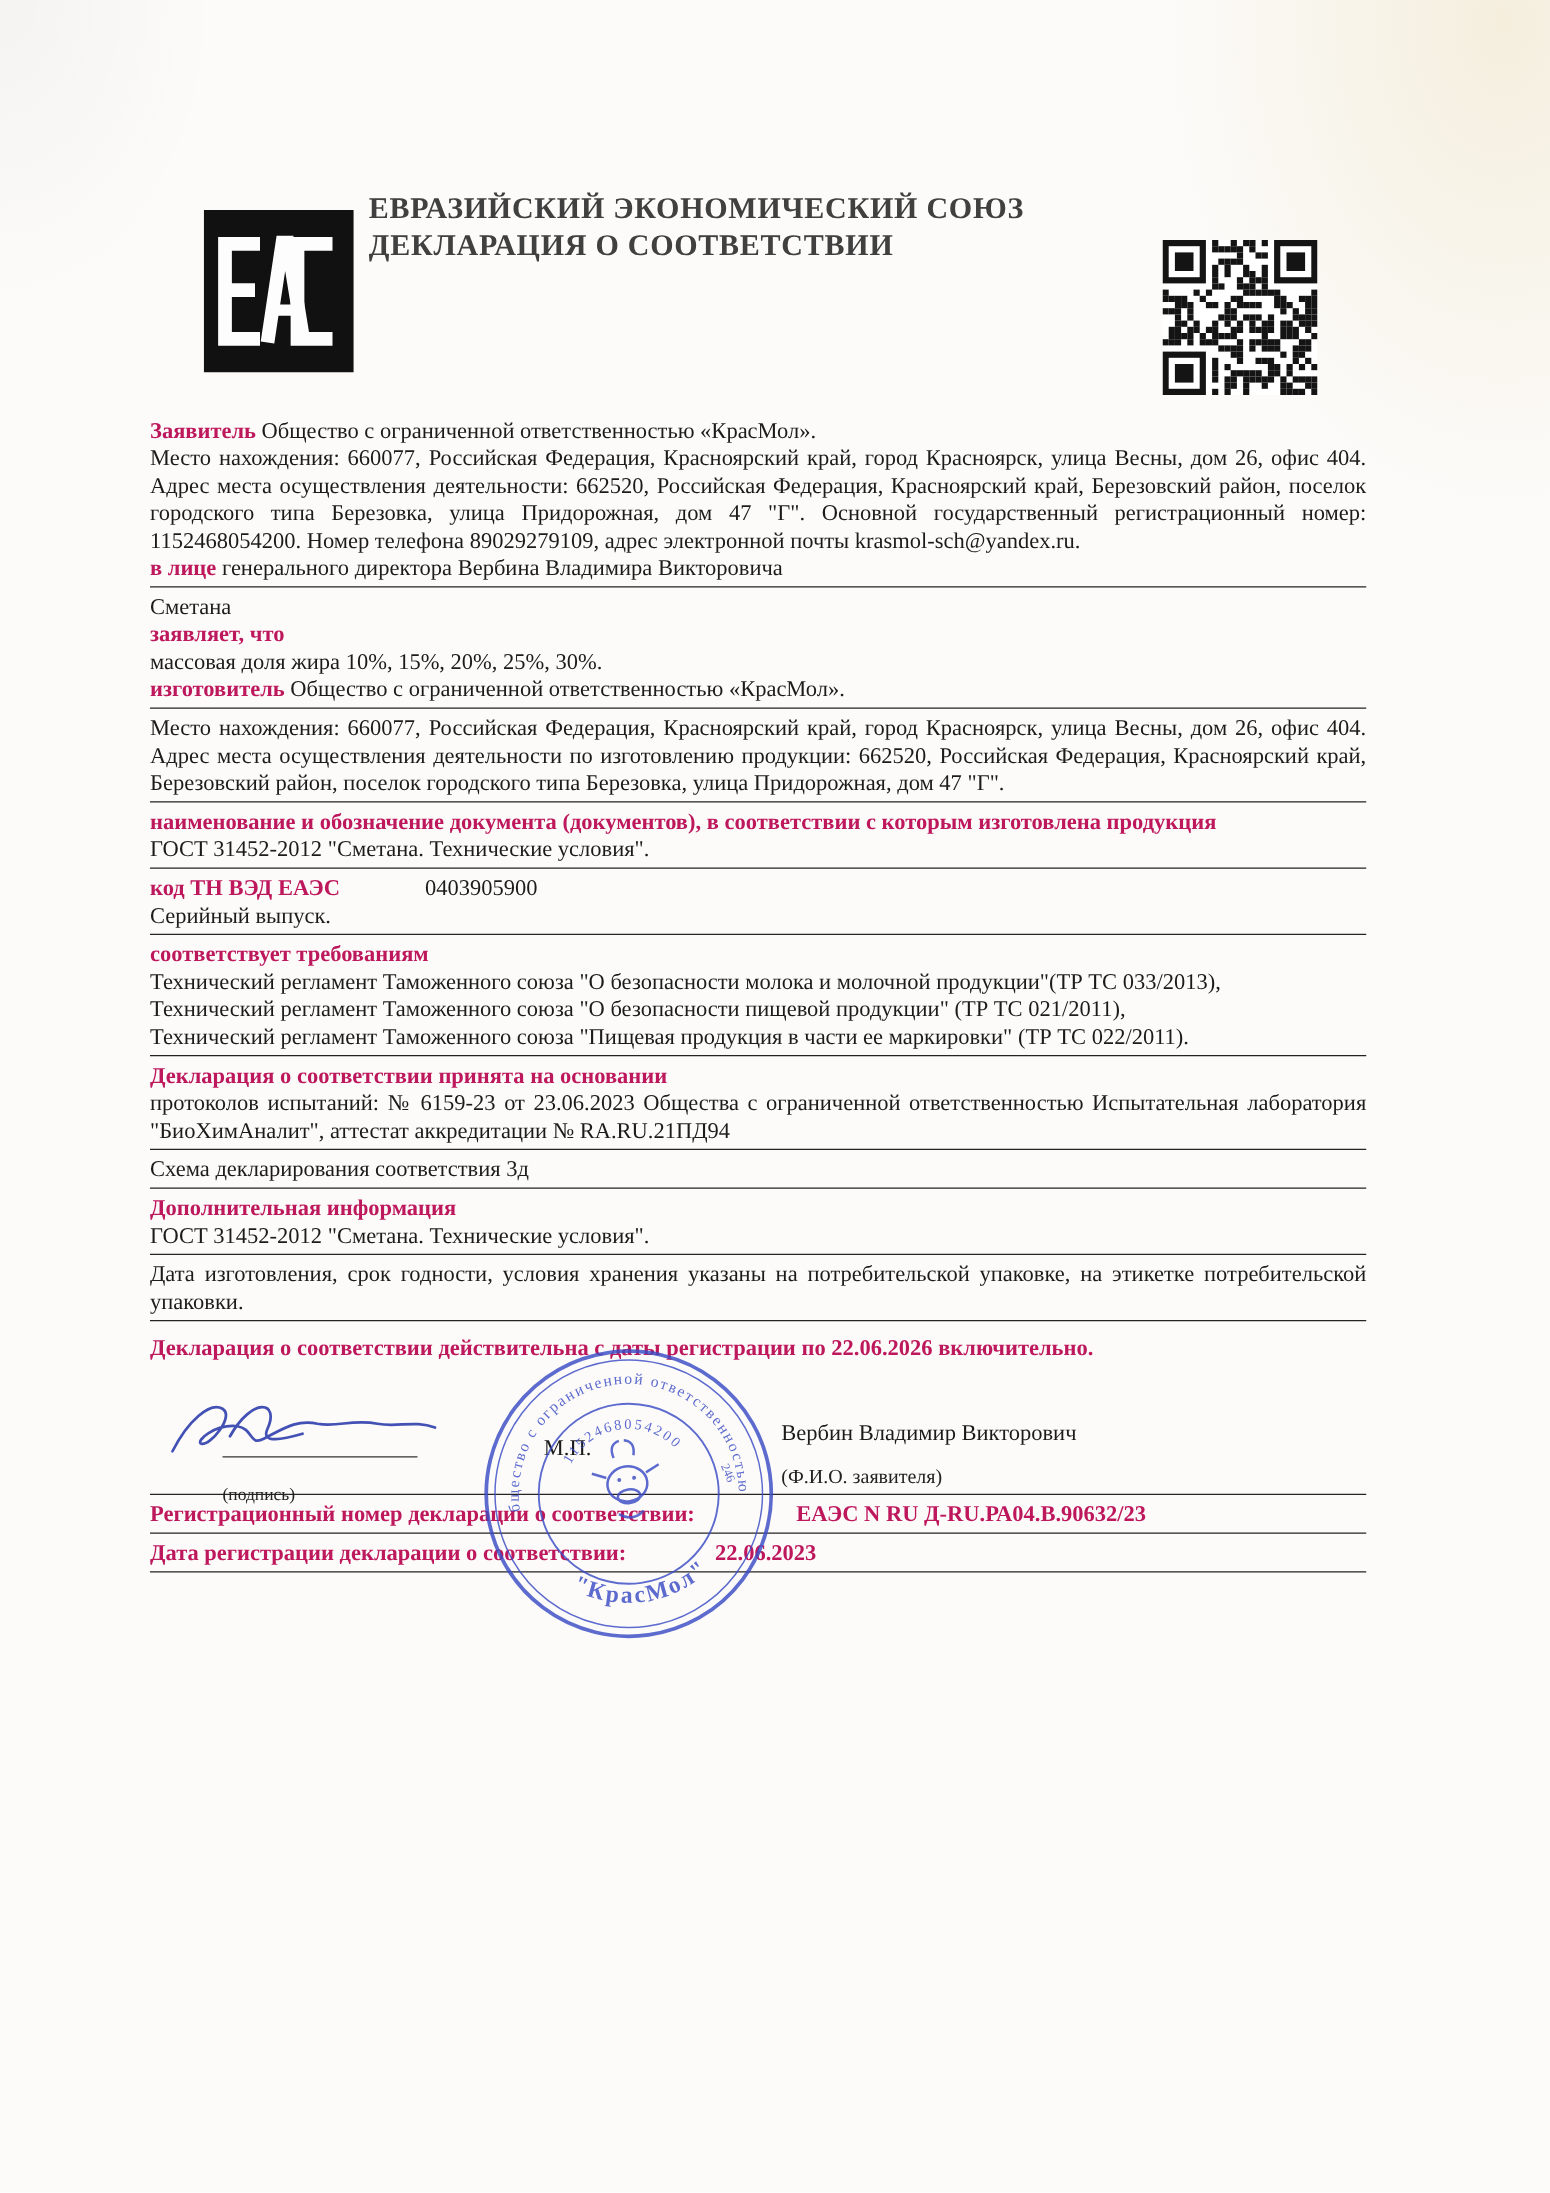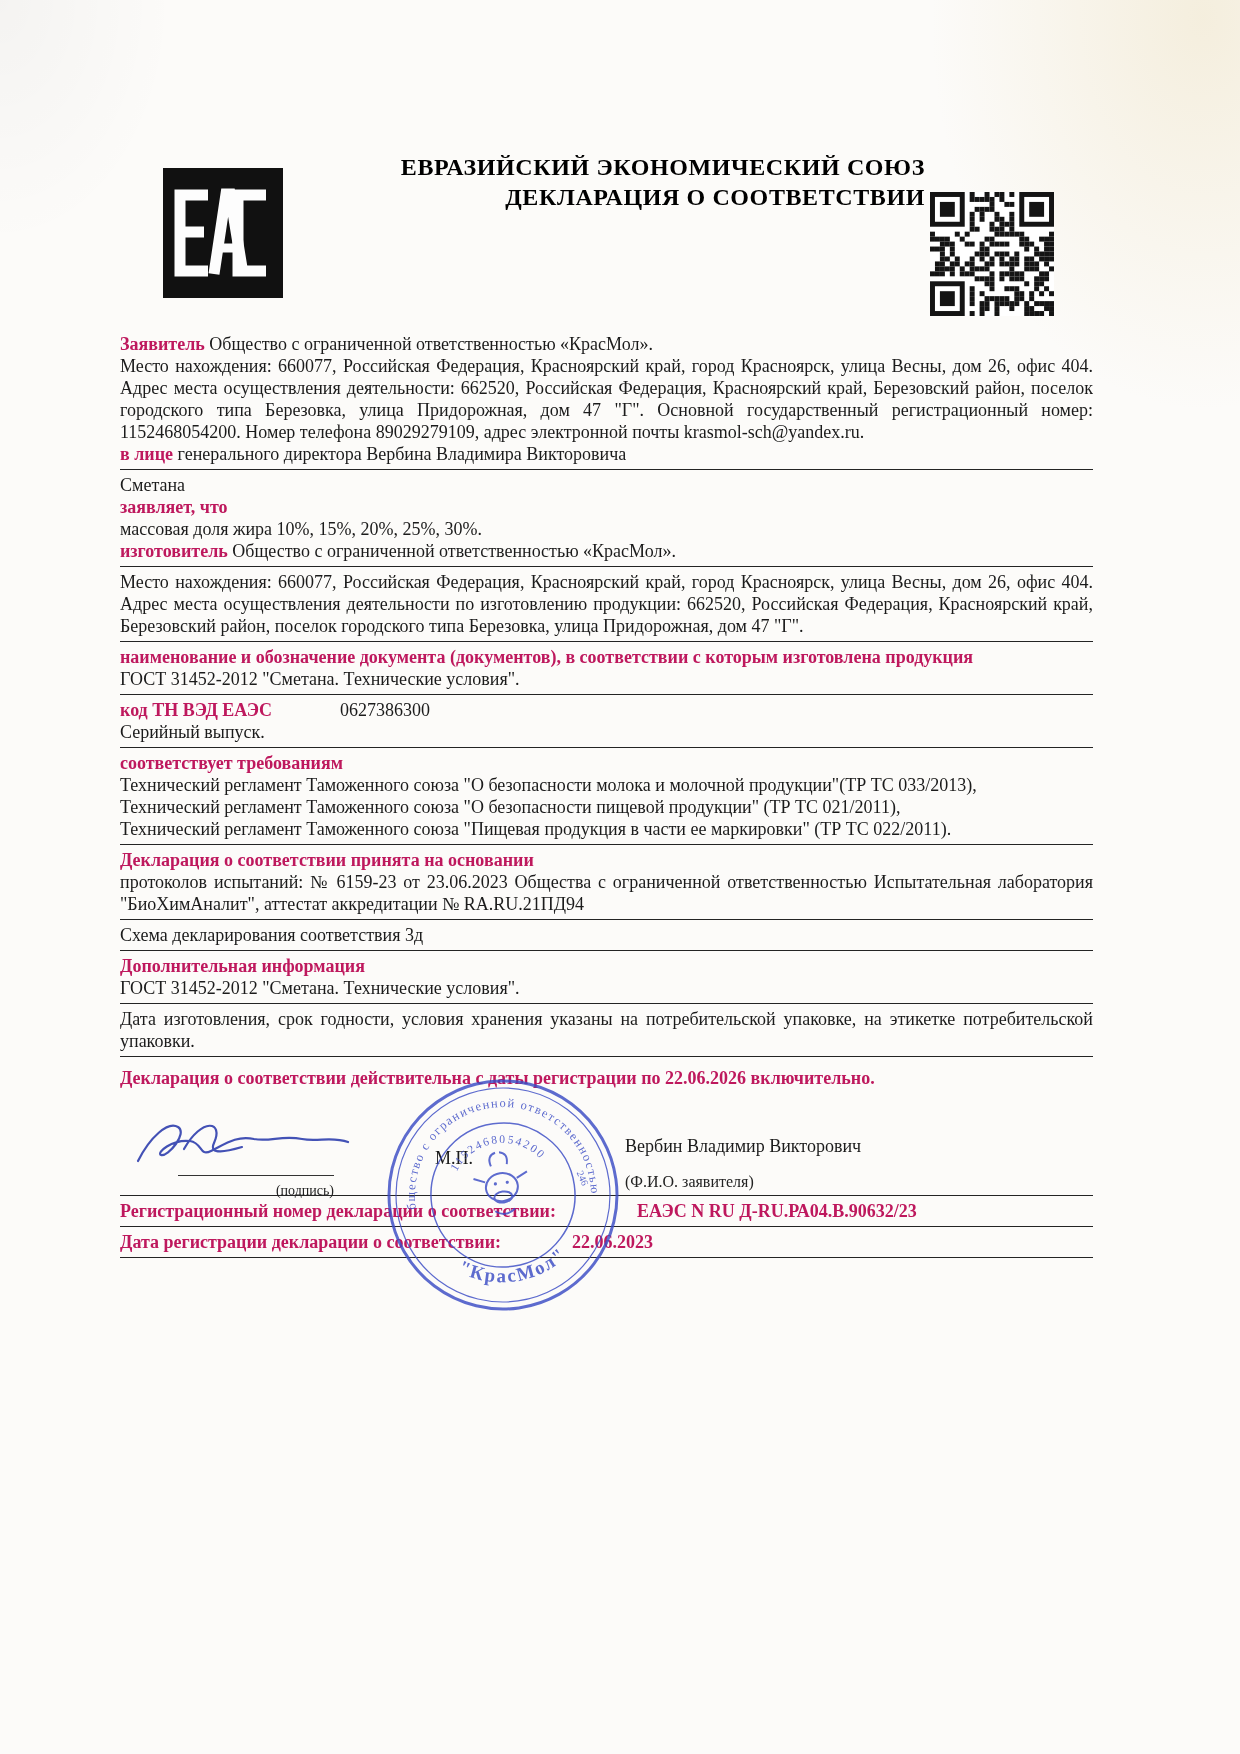--- a/index.html
+++ b/index.html
@@ -12,45 +12,45 @@
     overflow:hidden;
   }
   .page::before{
     content:''; position:absolute; inset:0; pointer-events:none;
     background: radial-gradient(ellipse at 97% 1%, rgba(225,205,150,0.28), transparent 16%),
                 radial-gradient(ellipse at 0% 0%, rgba(0,0,0,0.03), transparent 10%);
   }
   .eac-logo { position:absolute; left:163px; top:168px; width:120px; height:130px; }
   .doc-title {
     position:absolute; left:295px; top:152px; width:630px;
-    text-align:right; font-weight:bold; font-size:24px; line-height:30px;
-    letter-spacing:0.6px; color:#000000;
+    text-align:left; font-weight:bold; font-size:24px; line-height:30px;
+    letter-spacing:0.6px; color:#404040;
   }
   .qr { position:absolute; left:930px; top:192px; width:124px; height:124px; }
 
   .content {
     position:absolute; left:120px; top:333px; width:973px;
     font-size:18px; line-height:22px;
   }
   .line { margin:0; }
   .j { text-align:justify; }
   .b { font-weight:bold; color:#be185d; }
   hr.rule { border:0; border-top:1.6px solid #242424; margin:4px 0 4px; }
   .tnved-label { display:inline-block; width:220px; }
   .reg-label { display:inline-block; width:517px; }
   .date-label { display:inline-block; width:452px; }
 
   .bottom { position:relative; }
   .validity { margin-top:10px; }
   .sig-row { position:relative; height:96px; margin-top:6px; }
   .signature-svg { position:absolute; left:10px; top:14px; width:230px; height:72px; }
   .sign-caption {
-    position:absolute; left:58px; top:80px; width:156px;
-    border-top:1px solid #333; text-align:right;
-    font-size:14px; padding-top:4px; color:#222;
+    position:absolute; left:58px; top:70px; width:156px;
+    border-top:1px solid #333; text-align:left;
+    font-size:14px; padding-top:20px; color:#222;
   }
   .mp { position:absolute; left:315px; top:52px; font-size:18px; }
   .fio-block { position:absolute; left:505px; top:40px; width:320px; }
   .fio-name { font-size:18px; }
   .fio-caption { font-size:16px; margin-top:14px; color:#222; }
 
   .stamp { position:absolute; left:263px; top:8px; width:240px; height:240px;
            transform:rotate(-8deg); opacity:0.82; z-index:3; pointer-events:none; }
 </style>
 </head>
@@ -338,21 +338,21 @@
 
     <p class="line j">Место нахождения: 660077, Российская Федерация, Красноярский край, город Красноярск, улица Весны, дом 26, офис 404. Адрес места осуществления деятельности по изготовлению продукции: 662520, Российская Федерация, Красноярский край, Березовский район, поселок городского типа Березовка, улица Придорожная, дом 47 "Г".</p>
 
     <hr class="rule">
 
     <p class="line j b">наименование и обозначение документа (документов), в соответствии с которым изготовлена продукция</p>
     <p class="line">ГОСТ 31452-2012  "Сметана. Технические условия".</p>
 
     <hr class="rule">
 
-    <p class="line"><b class="b tnved-label">код ТН ВЭД ЕАЭС</b><span>0627386300</span></p>
+    <p class="line"><b class="b tnved-label">код ТН ВЭД ЕАЭС</b><span>0403905900</span></p>
     <p class="line">Серийный выпуск.</p>
 
     <hr class="rule">
 
     <p class="line b">соответствует требованиям</p>
     <p class="line j">Технический регламент Таможенного союза "О безопасности молока и молочной продукции"(ТР ТС 033/2013),</p>
     <p class="line j">Технический регламент Таможенного союза "О безопасности пищевой продукции" (ТР ТС 021/2011),</p>
     <p class="line j">Технический регламент Таможенного союза "Пищевая продукция в части ее маркировки" (ТР ТС 022/2011).</p>
 
     <hr class="rule">

